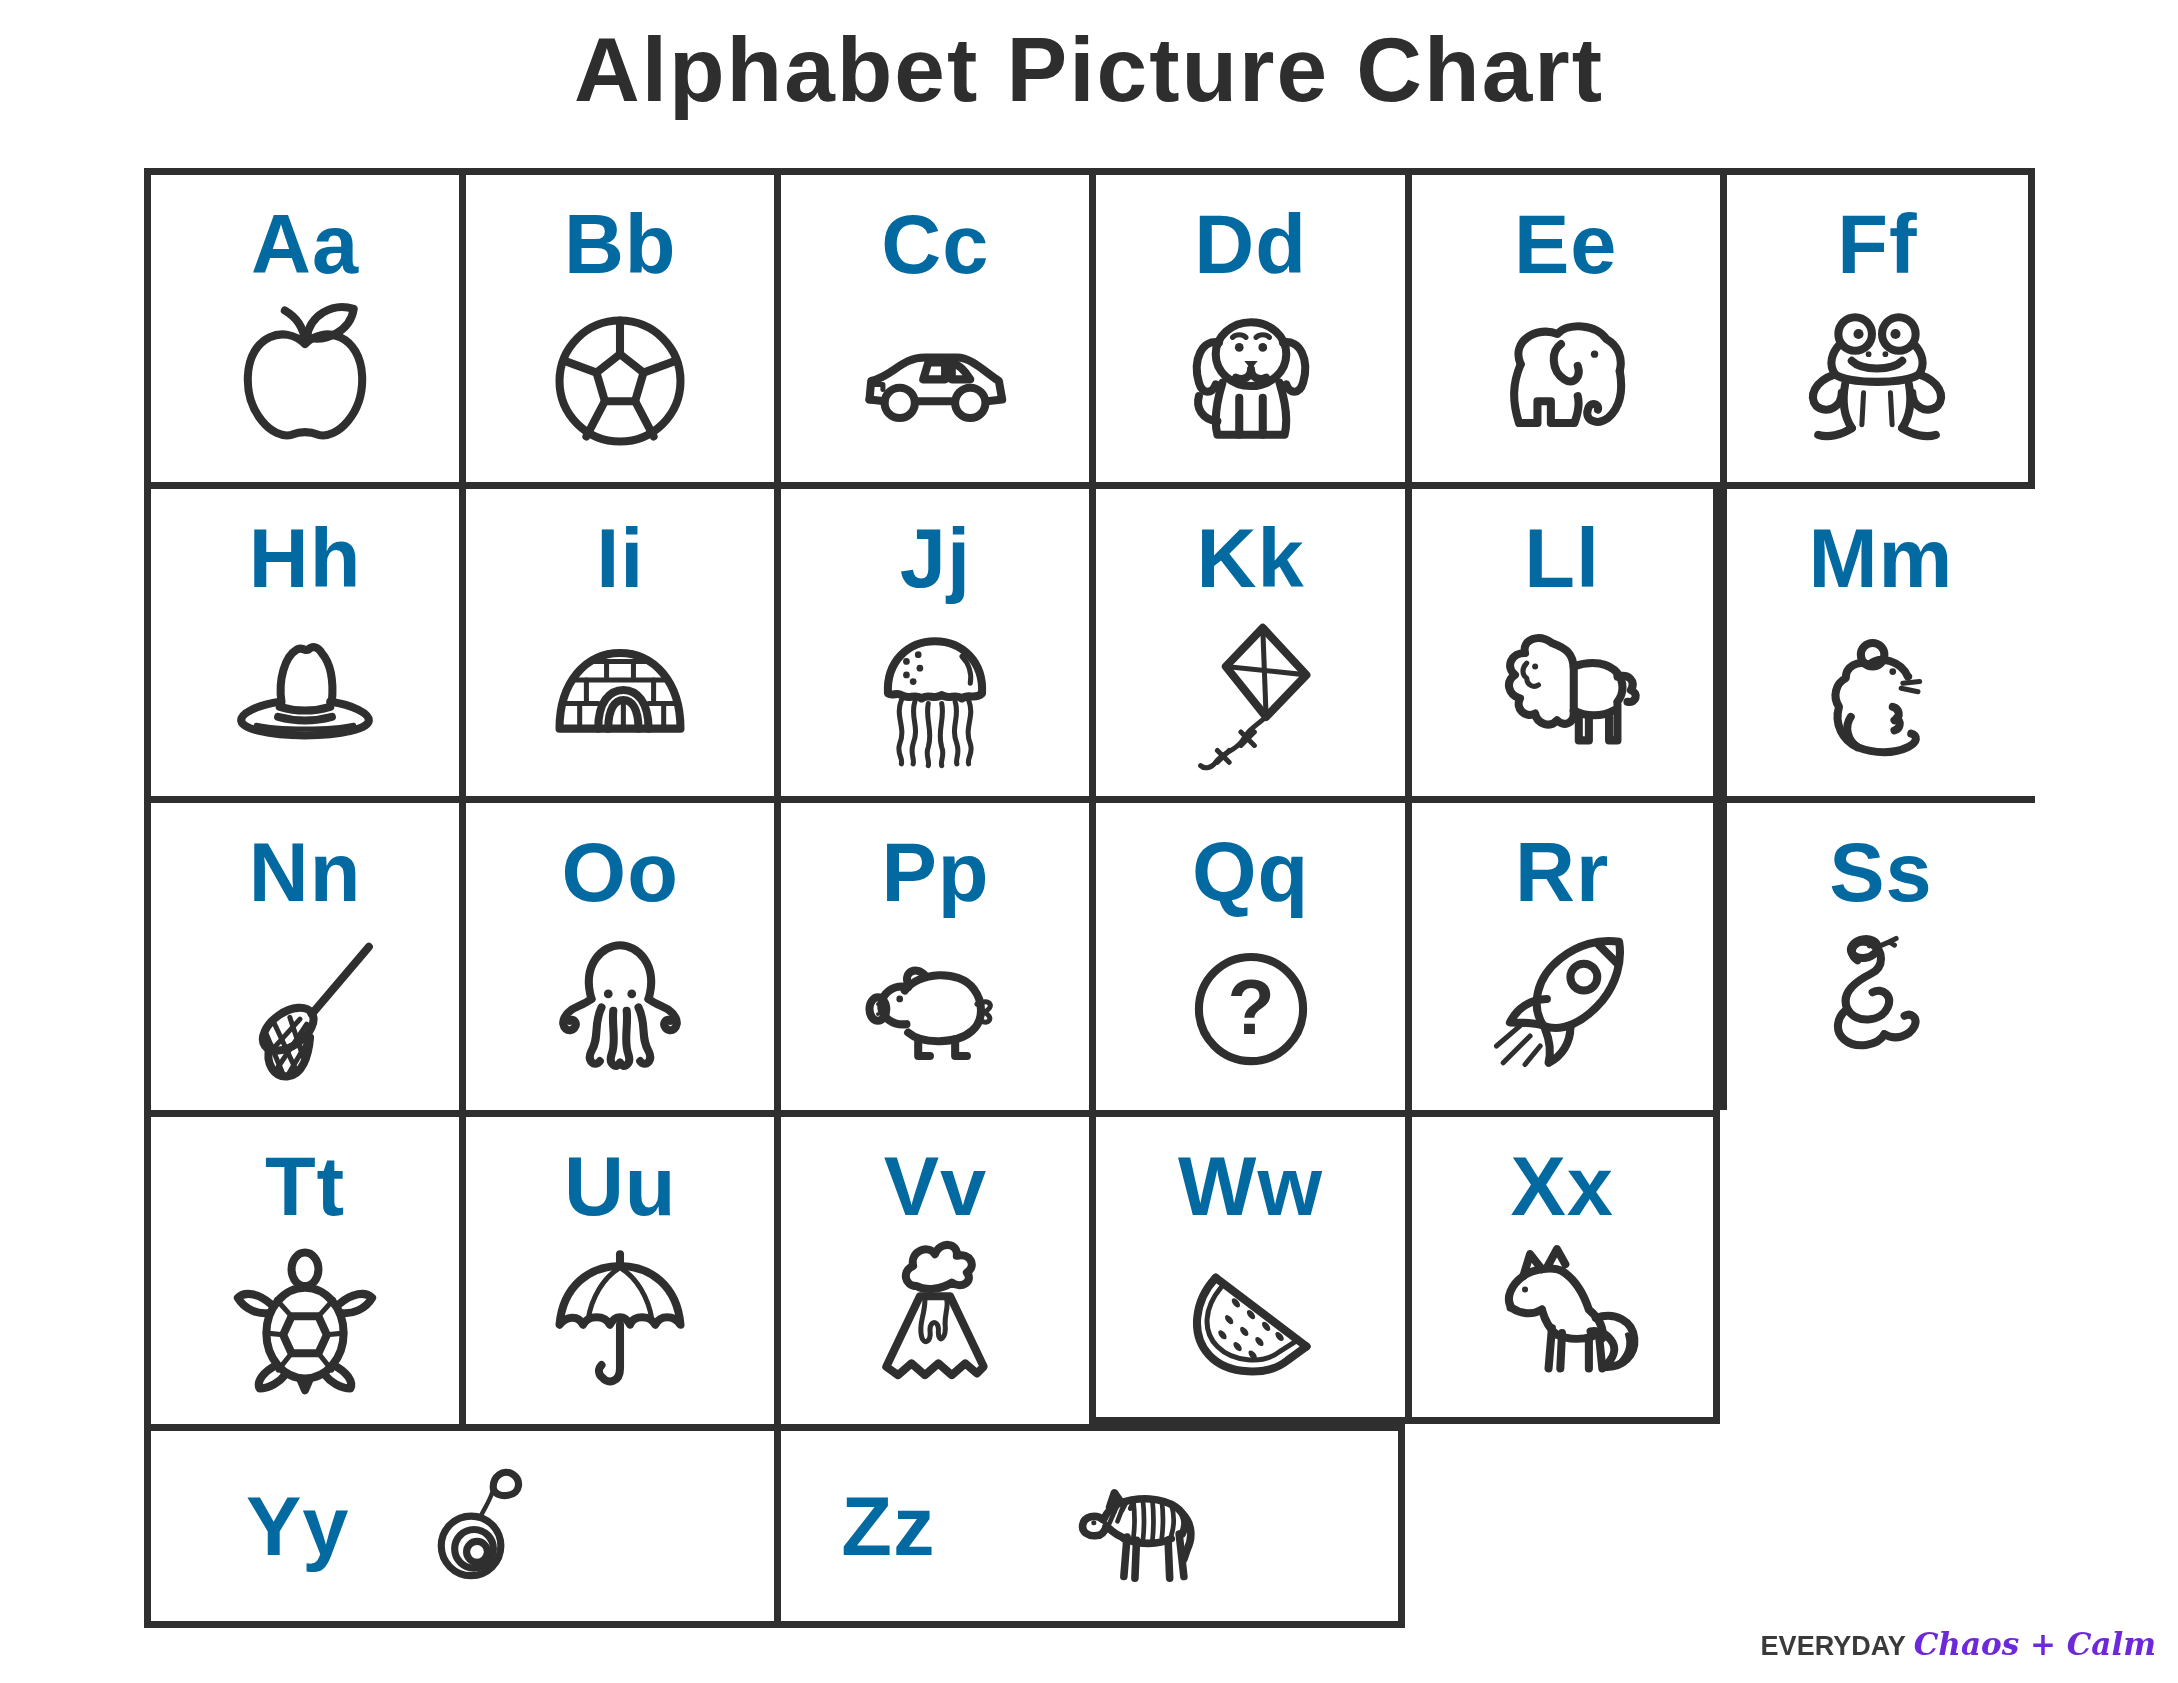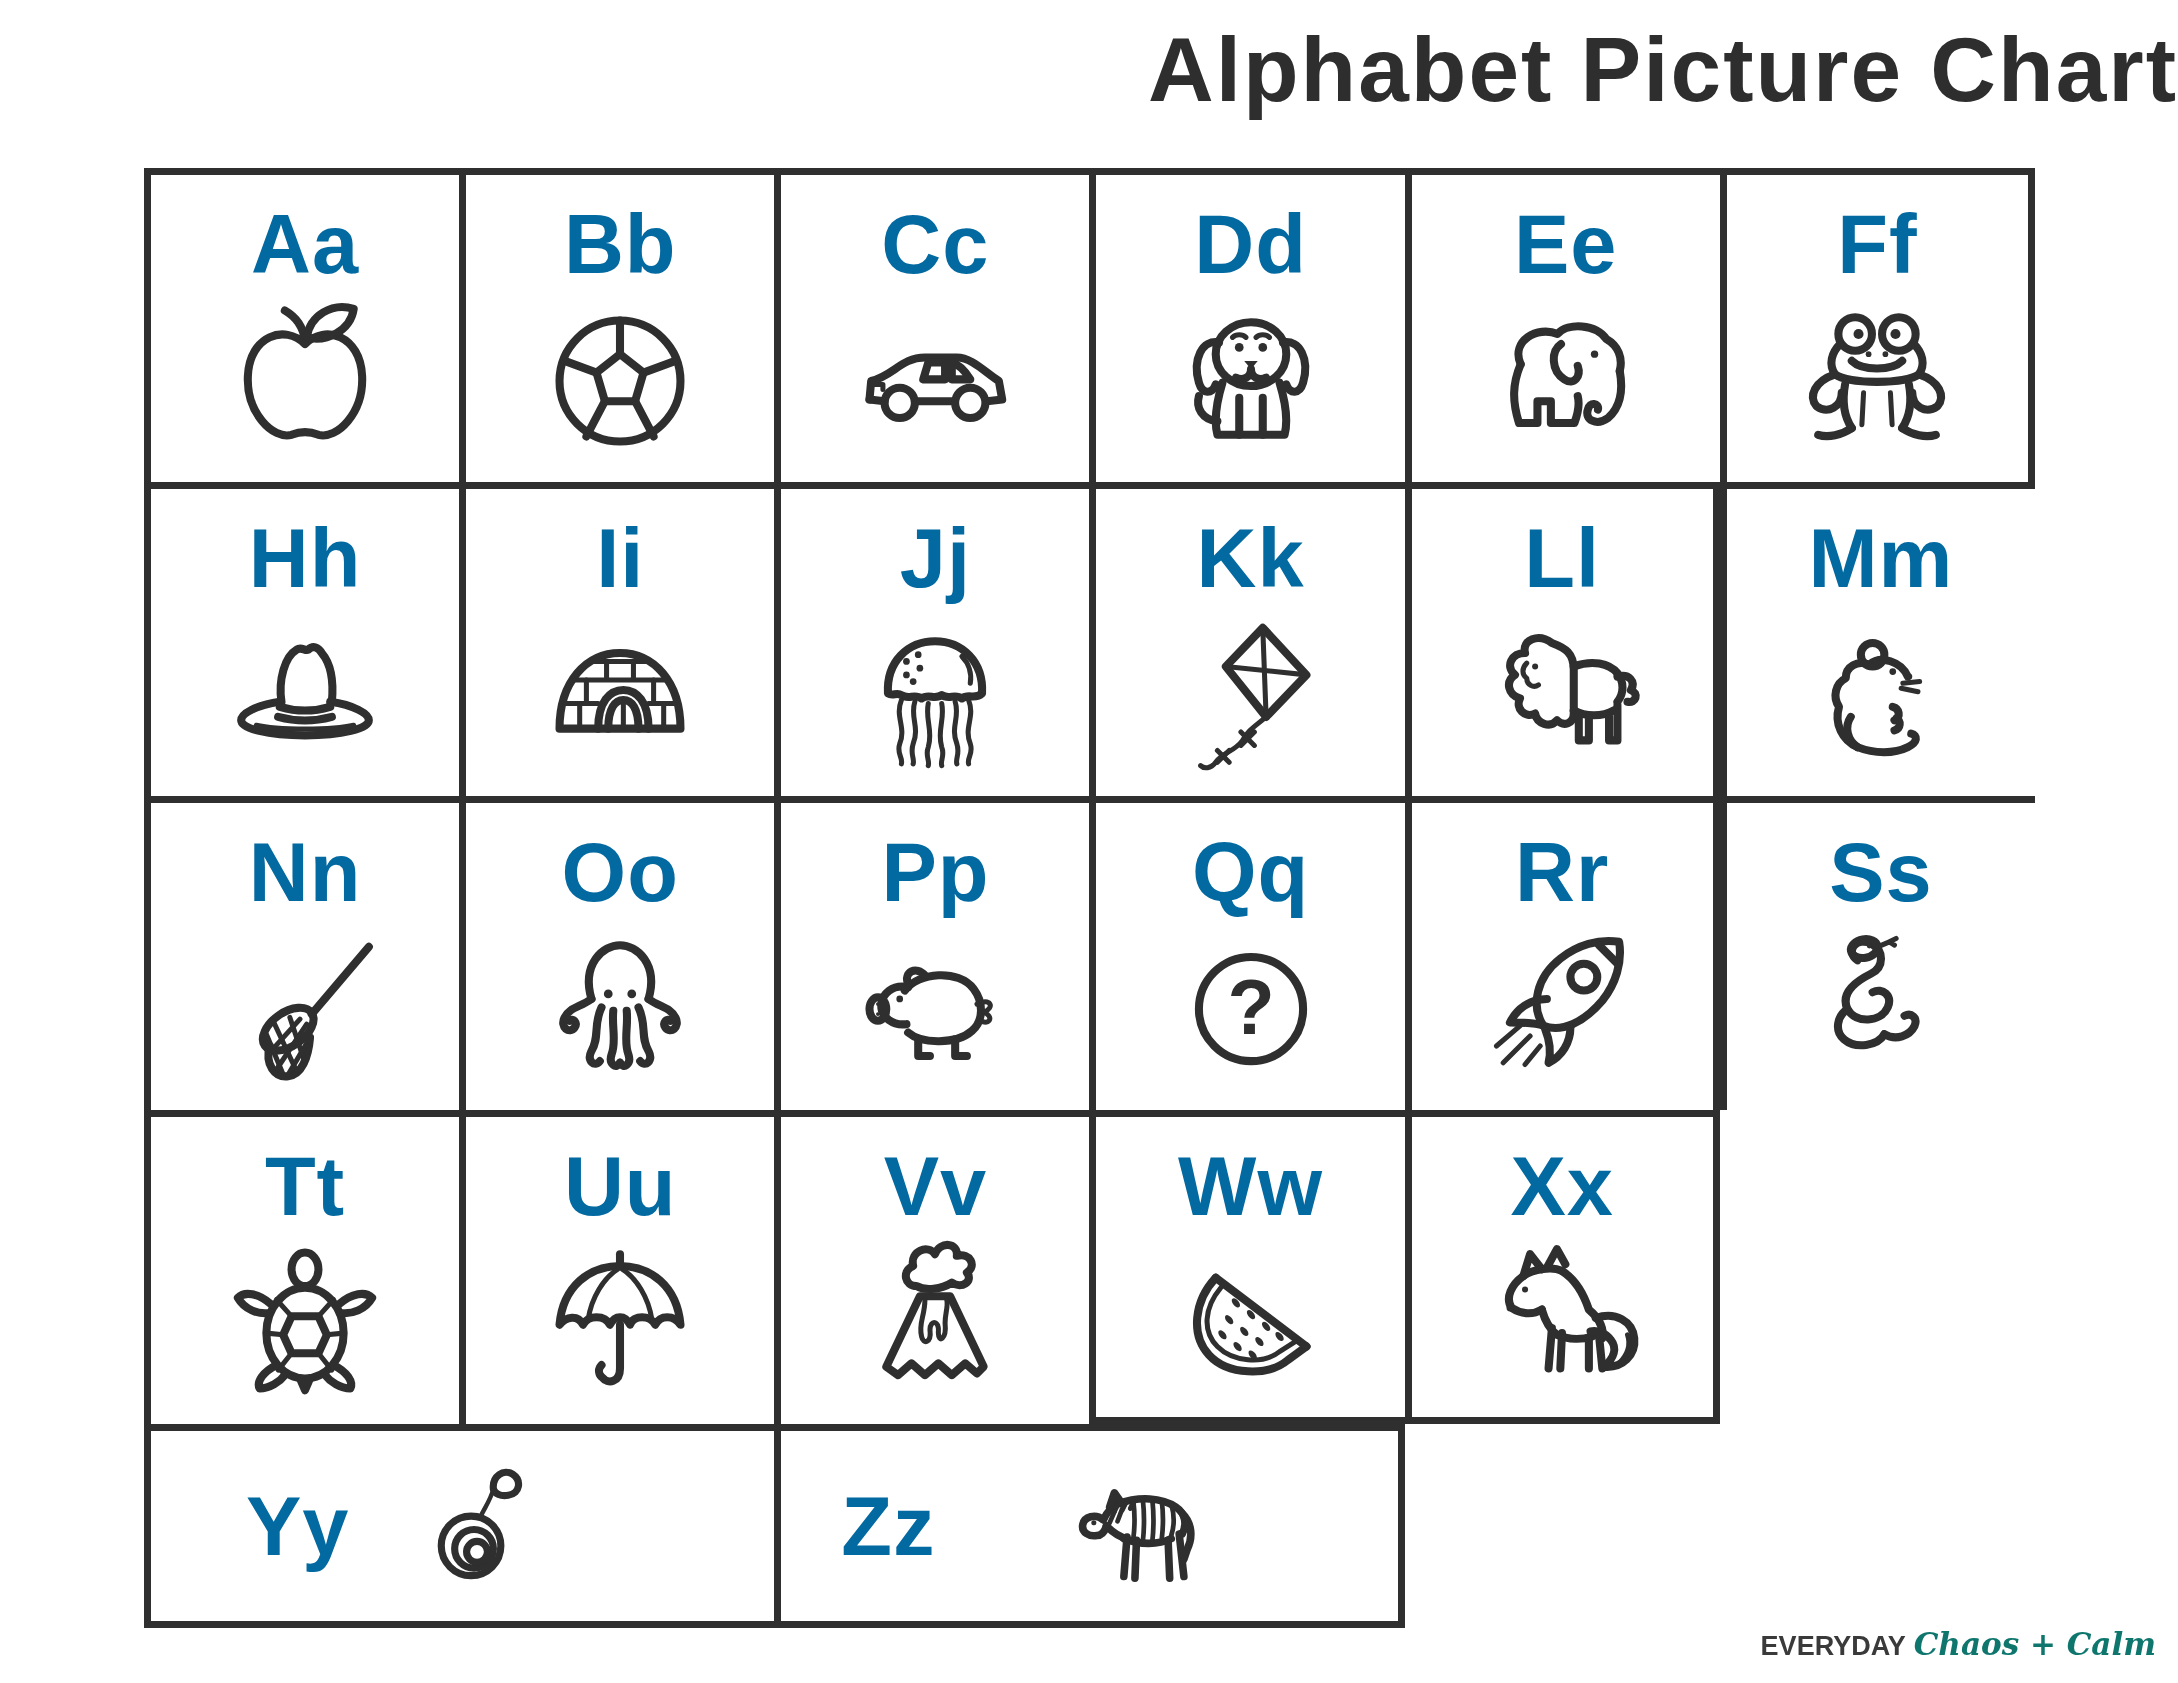--- a/index.html
+++ b/index.html
@@ -1,20 +1,20 @@
 <!DOCTYPE html>
 <html><head>
 <meta charset="utf-8">
 <style>
   :root{ --ink:#2f2f2f; }
   html,body{ margin:0; padding:0; background:#ffffff; }
   .page{ position:relative; width:2178px; height:1683px; background:#ffffff;
          font-family:"Liberation Sans", sans-serif; color:var(--ink); overflow:hidden; }
 
-  .title{ position:absolute; top:18px; left:0; width:100%; text-align:right;
+  .title{ position:absolute; top:18px; left:0; width:100%; text-align:center;
           font-size:91px; font-weight:600; letter-spacing:2px; color:#2e2e2e; }
 
   .grid{ position:absolute; left:144px; top:168px; width:1891px; height:1459px;
          display:grid; grid-template-columns:repeat(6,1fr);
          grid-template-rows:314px 314px 314px 314px 204px; }
 
   .cell{ box-sizing:border-box; border-left:7px solid var(--ink); border-top:7px solid var(--ink);
          display:flex; flex-direction:column; align-items:center; }
   .cell.br{ border-right:7px solid var(--ink); }
   .cell.bb{ border-bottom:7px solid var(--ink); }
@@ -34,21 +34,21 @@
   .icon path,.icon circle,.icon ellipse{ fill:none; stroke:var(--ink); stroke-width:4.8;
         stroke-linecap:round; stroke-linejoin:round; }
   .icon .thin{ stroke-width:3; }
   .icon .f{ fill:var(--ink); stroke:none; }
   .icon text.qt{ fill:var(--ink); stroke:none; font-size:46px; font-weight:bold;
         font-family:"Liberation Sans", sans-serif; }
 
   .brand{ position:absolute; top:1614px; right:22px; display:flex; align-items:baseline; gap:8px;margin-top:12px; }
   .brand-bold{ font-weight:700; font-size:27px; letter-spacing:0px; color:#3a3a3a; }
   .brand-script{ font-family:"DejaVu Serif", serif; font-style:italic; font-weight:600;
-                 font-size:31px; color:#0f766e; }
+                 font-size:31px; color:#6d28d9; }
 </style>
 </head>
 <body>
 
 <div class="page">
 
   <div class="title">Alphabet Picture Chart</div>
 
   <div class="grid">
 

